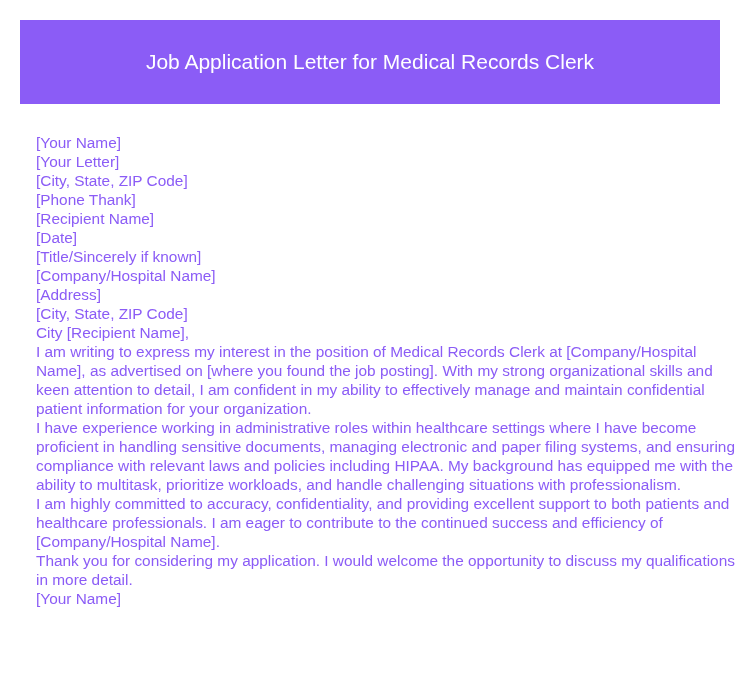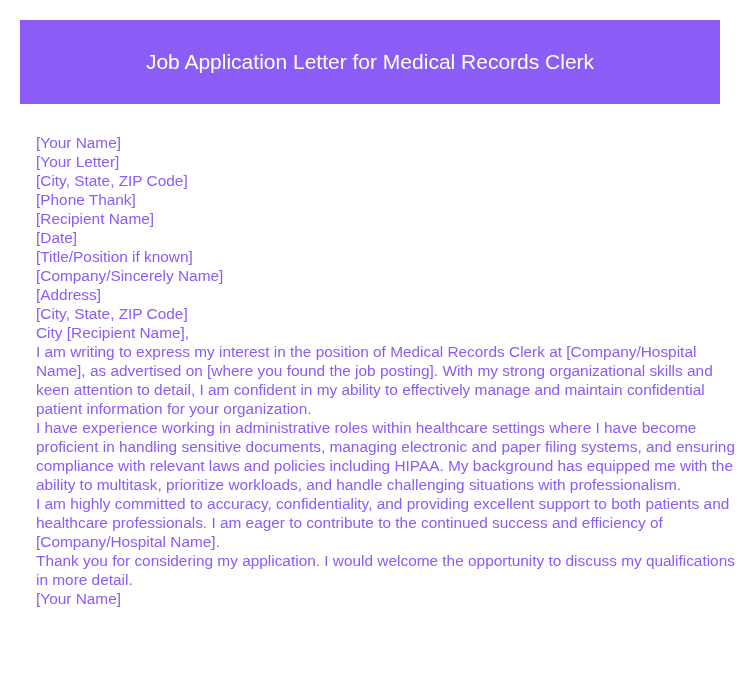--- a/index.html
+++ b/index.html
@@ -58,22 +58,22 @@
   <h1>Job Application Letter for Medical Records Clerk</h1>
 </div>
 
 <div class="letter">
   <span class="line">[Your Name]</span>
   <span class="line">[Your Letter]</span>
   <span class="line">[City, State, ZIP Code]</span>
   <span class="line">[Phone Thank]</span>
   <span class="line">[Recipient Name]</span>
   <span class="line">[Date]</span>
-  <span class="line">[Title/Position if known]</span>
-  <span class="line">[Company/Sincerely Name]</span>
+  <span class="line">[Title/Sincerely if known]</span>
+  <span class="line">[Company/Hospital Name]</span>
   <span class="line">[Address]</span>
   <span class="line">[City, State, ZIP Code]</span>
   <span class="line">City [Recipient Name],</span>
   <p>I am writing to express my interest in the position of Medical Records Clerk at [Company/Hospital Name], as advertised on [where you found the job posting]. With my strong organizational skills and keen attention to detail, I am confident in my ability to effectively manage and maintain confidential patient information for your organization.</p>
   <p>I have experience working in administrative roles within healthcare settings where I have become proficient in handling sensitive documents, managing electronic and paper filing systems, and ensuring compliance with relevant laws and policies including HIPAA. My background has equipped me with the ability to multitask, prioritize workloads, and handle challenging situations with professionalism.</p>
   <p>I am highly committed to accuracy, confidentiality, and providing excellent support to both patients and healthcare professionals. I am eager to contribute to the continued success and efficiency of [Company/Hospital Name].</p>
   <p>Thank you for considering my application. I would welcome the opportunity to discuss my qualifications in more detail.</p>
   <span class="line">[Your Name]</span>
 </div>
 

